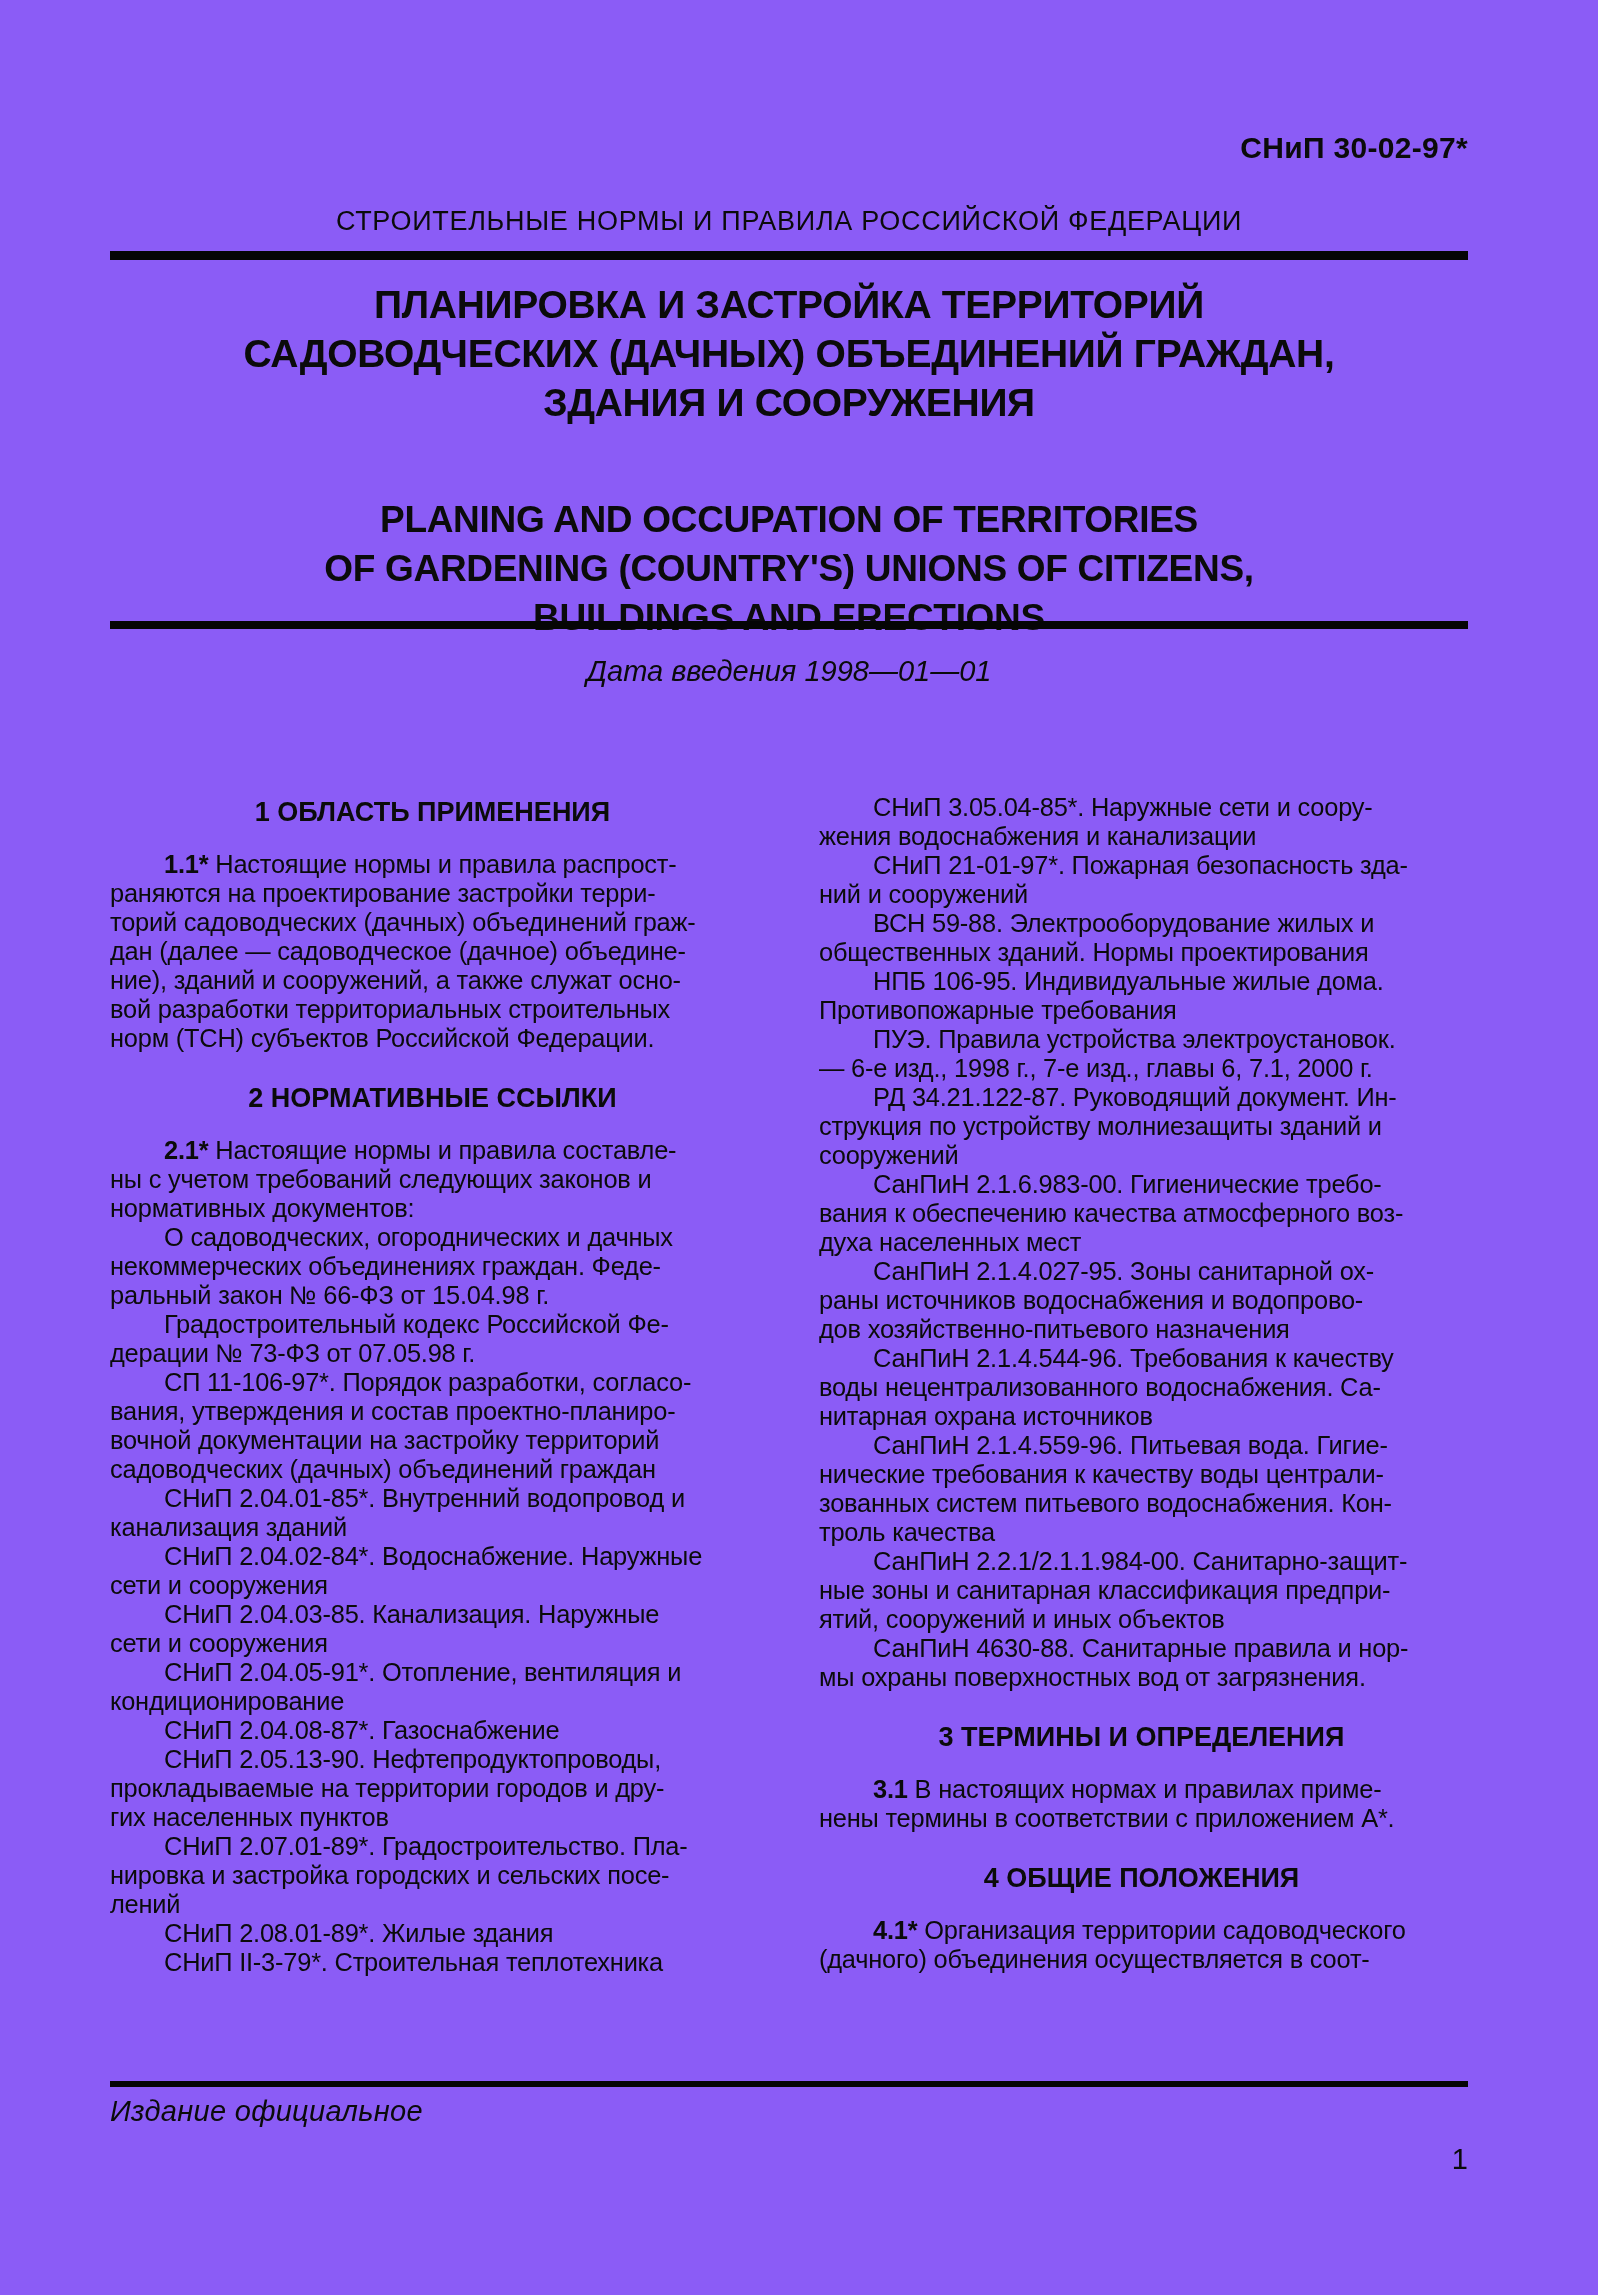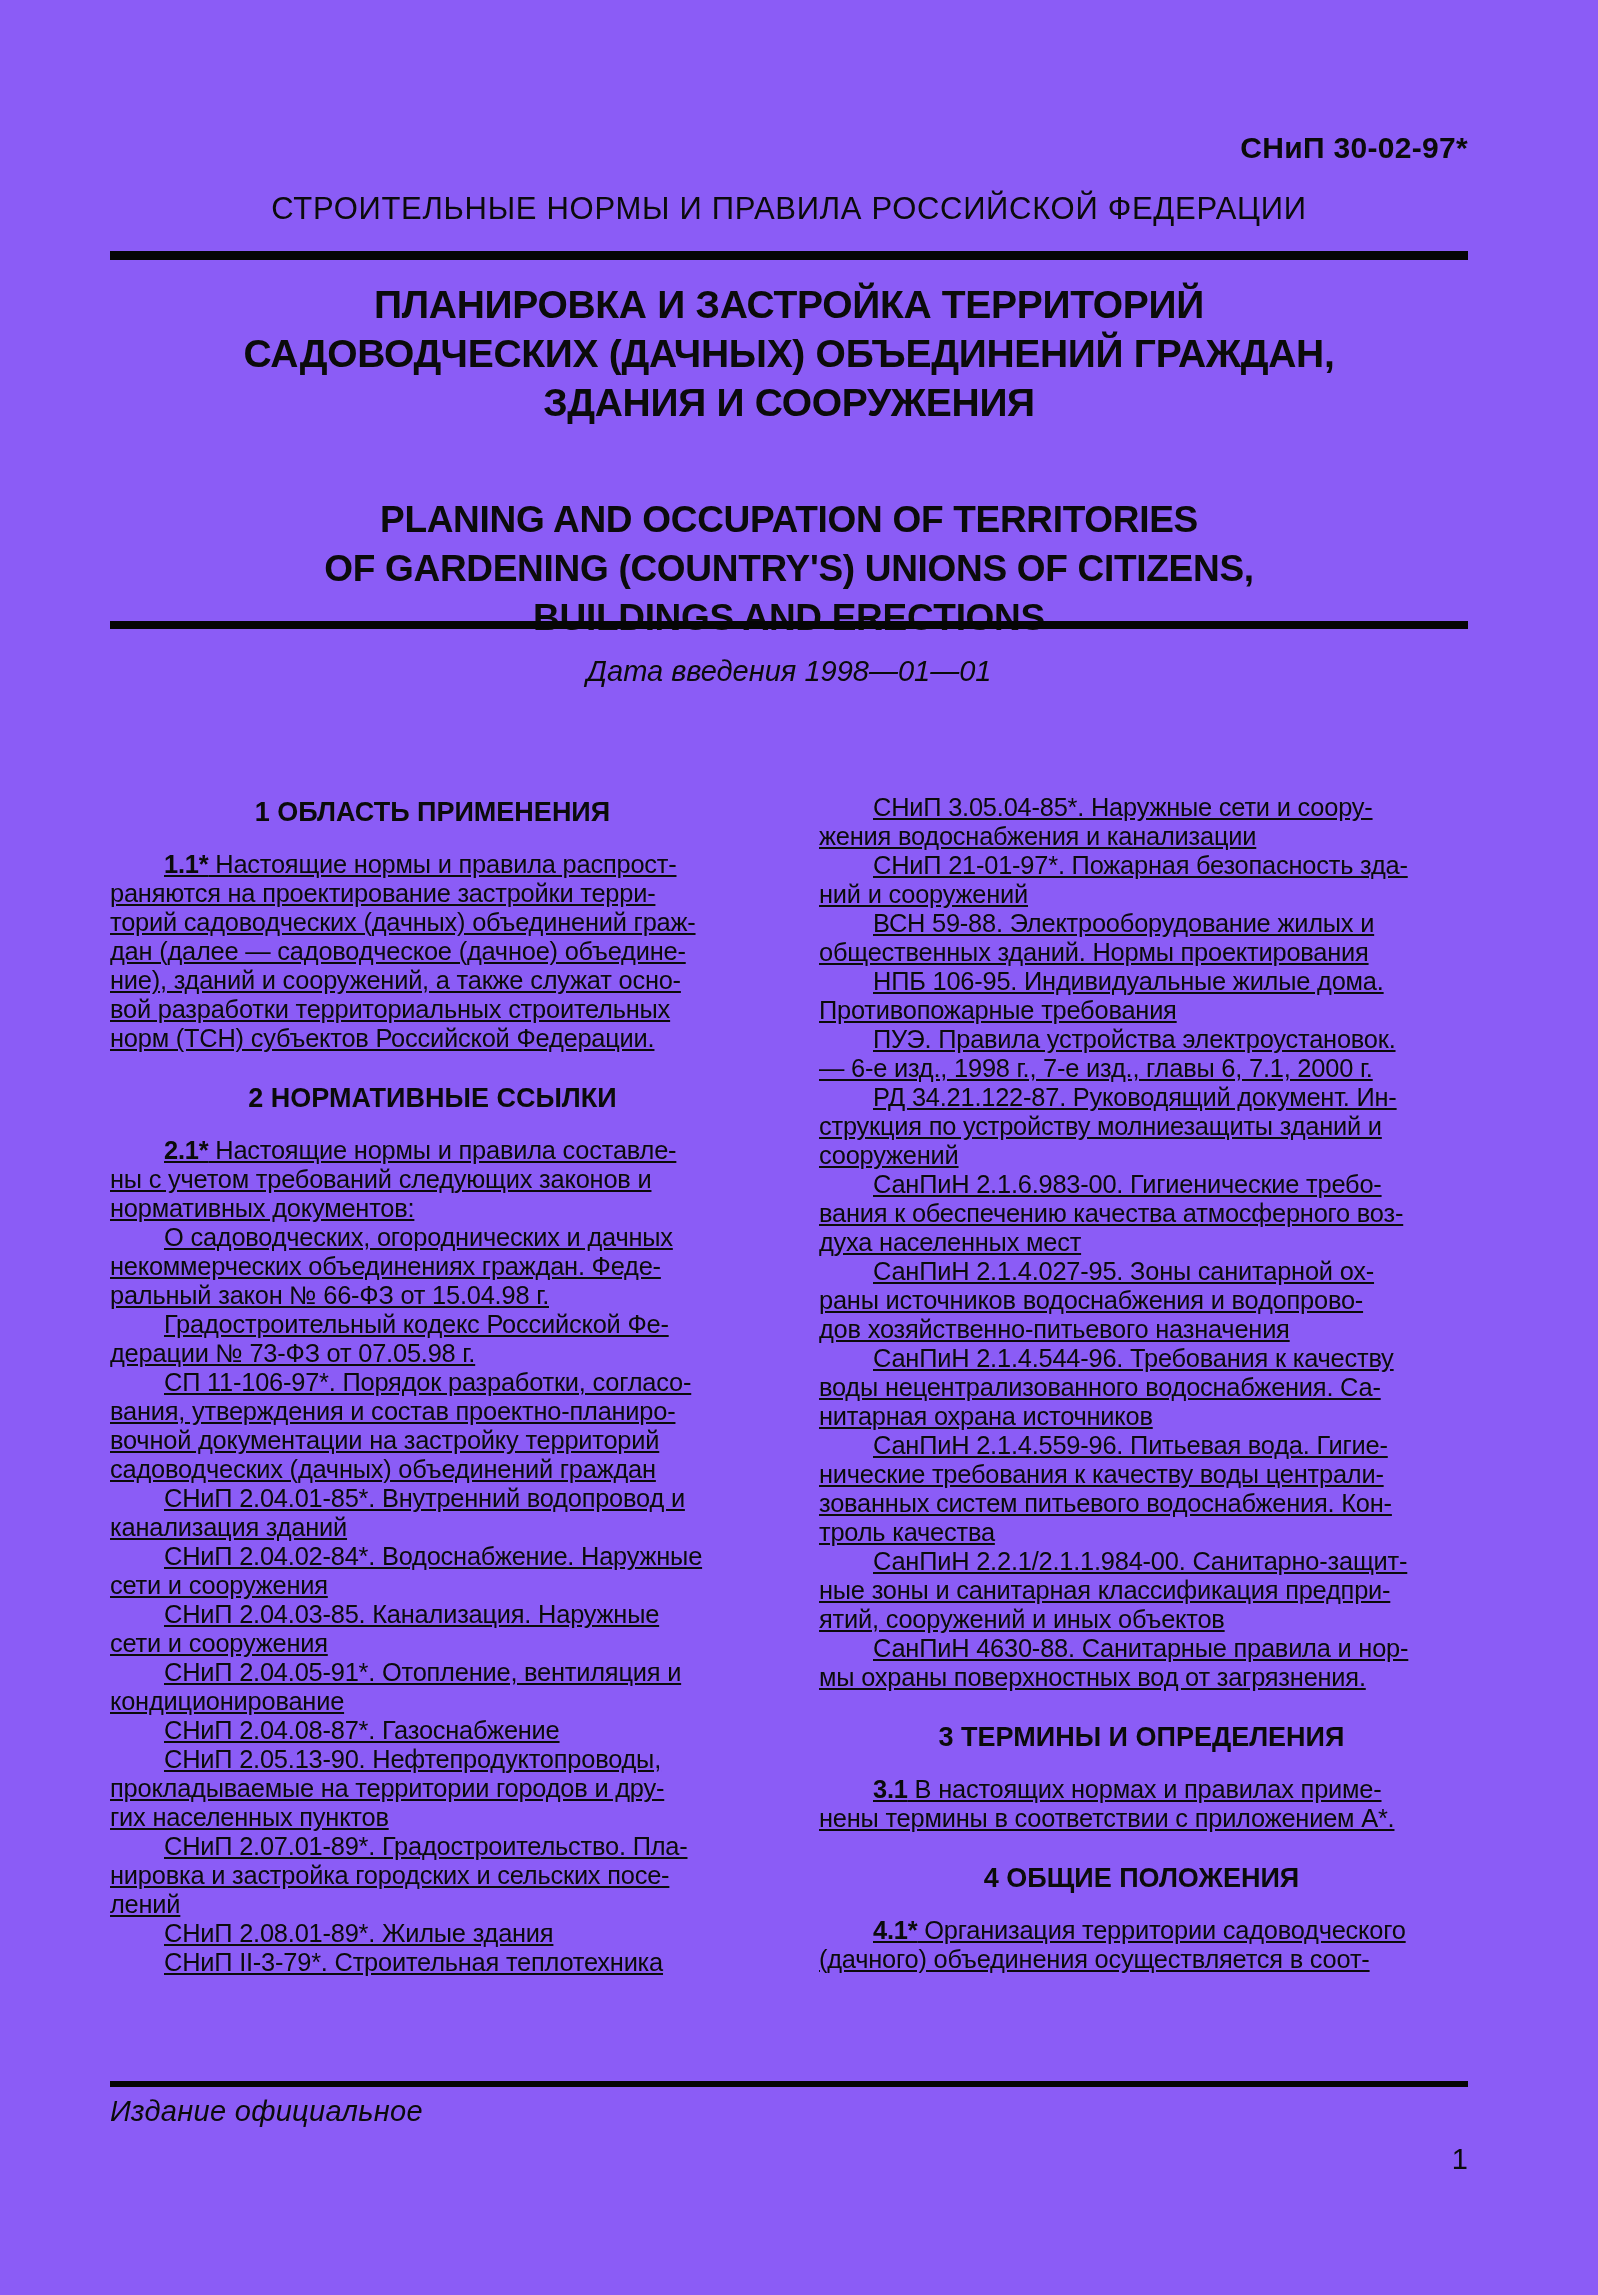--- a/index.html
+++ b/index.html
@@ -7,32 +7,32 @@
     position:relative;
     width:1599px;height:2295px;
     background:#8b5cf6;
     font-family:"Liberation Sans", sans-serif;
     color:#0b0b0b;
     overflow:hidden;
   }
   .abs{position:absolute;left:110px;width:1358px;}
   .pre{white-space:pre-line;}
   .doc-code{top:131px;text-align:right;font-size:30px;font-weight:bold;letter-spacing:0.3px;}
-  .kicker{top:191px;text-align:center;font-size:31px;letter-spacing:0.7px;}
+  .kicker{top:206px;text-align:center;font-size:27px;letter-spacing:0.7px;}
   .rule{background:#050505;}
   .rule1{top:251px;height:9.4px;}
   .rule2{top:621px;height:8px;}
   .title-ru{top:280px;text-align:center;font-size:39px;line-height:49px;font-weight:bold;letter-spacing:-0.3px;}
   .title-en{top:495px;text-align:center;font-size:37px;line-height:49px;font-weight:bold;letter-spacing:-0.3px;}
   .date-line{top:655px;text-align:center;font-size:29px;font-style:italic;}
   .columns{top:793px;display:flex;gap:64px;}
   .col{width:645px;font-size:25.4px;line-height:29px;letter-spacing:-0.2px;}
   .sec-h{margin:31px 0 23px 0;text-align:center;font-size:27px;line-height:29px;font-weight:bold;letter-spacing:0;}
   .sec-h.first{margin-top:5.4px;}
-  .para{margin:0;text-indent:54px;text-decoration:underline;}
+  .para{margin:0;text-indent:54px;}
   .lead{font-weight:bold;}
   .footer-rule{top:2081px;height:6px;}
   .edition{top:2095px;font-size:29px;font-style:italic;letter-spacing:0.3px;}
   .page-num{top:2143px;text-align:right;font-size:29px;}
 </style>
 </head>
 <body>
 
 <div class="page">
 

